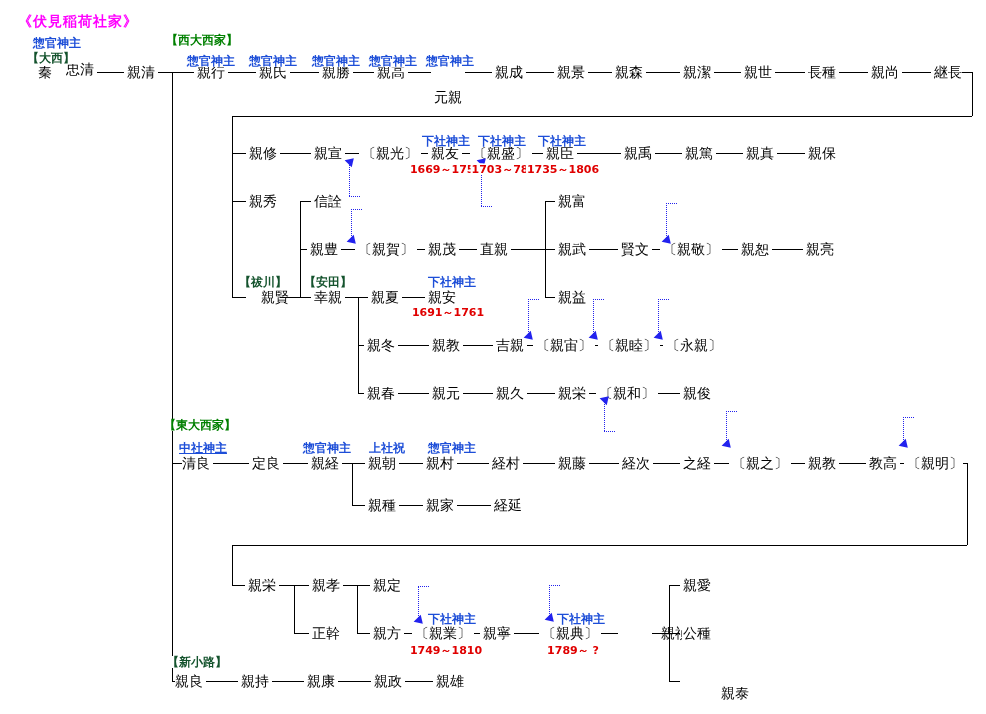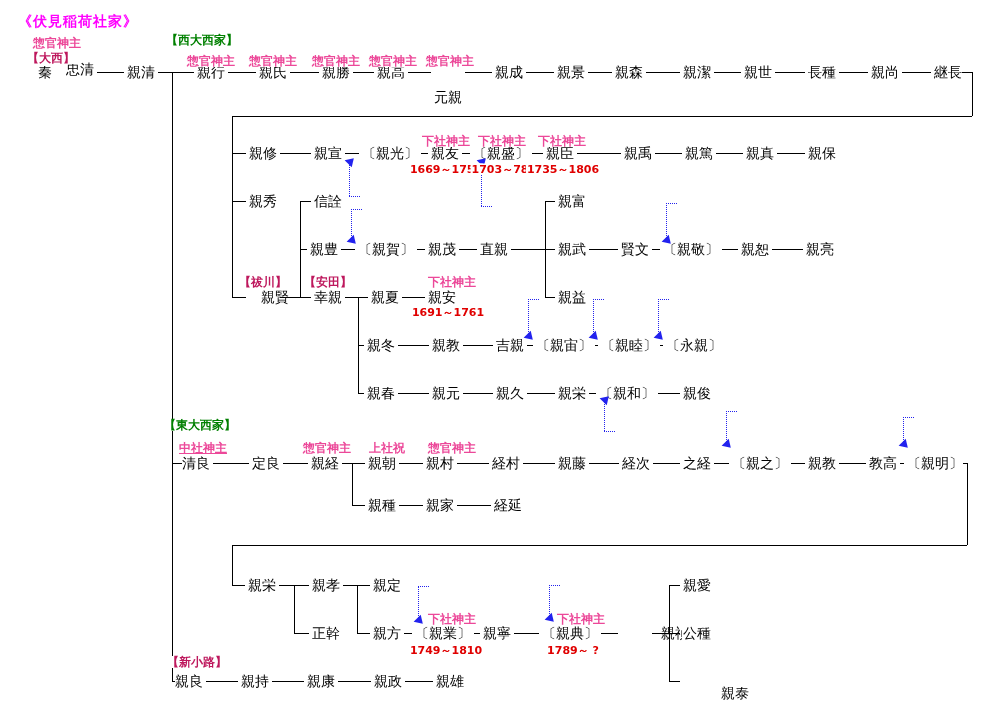--- a/index.html
+++ b/index.html
@@ -12,22 +12,22 @@
     color:#ff00ff;white-space:nowrap;letter-spacing:1px;
   }
   .node{
     position:absolute;transform:translate(-50%,-50%);font-size:14px;color:#000000;
     white-space:nowrap;line-height:1;background:#ffffff;padding:0 1px;
   }
   .lbl{
     position:absolute;transform:translate(-50%,-50%);white-space:nowrap;line-height:1;
     font-weight:bold;background:#ffffff;padding:0 1px;
   }
-  .role{font-size:12px;color:#ec4899;}
-  .fam{font-size:12px;color:#be185d;}
+  .role{font-size:12px;color:#1d4ed8;}
+  .fam{font-size:12px;color:#14532d;}
   .branch{font-size:12px;color:#008000;}
   .date{font-size:11px;color:#e00000;font-weight:bold;}
   .lh{position:absolute;height:1px;background:#000000;}
   .lv{position:absolute;width:1px;background:#000000;}
   .dv{position:absolute;width:0;border-left:1px dotted #2222ee;}
   .dh{position:absolute;height:0;border-top:1px dotted #2222ee;}
   .ahead{
     position:absolute;width:0;height:0;
     border-left:8px solid #2222ee;border-top:5px solid transparent;border-bottom:5px solid transparent;
   }

